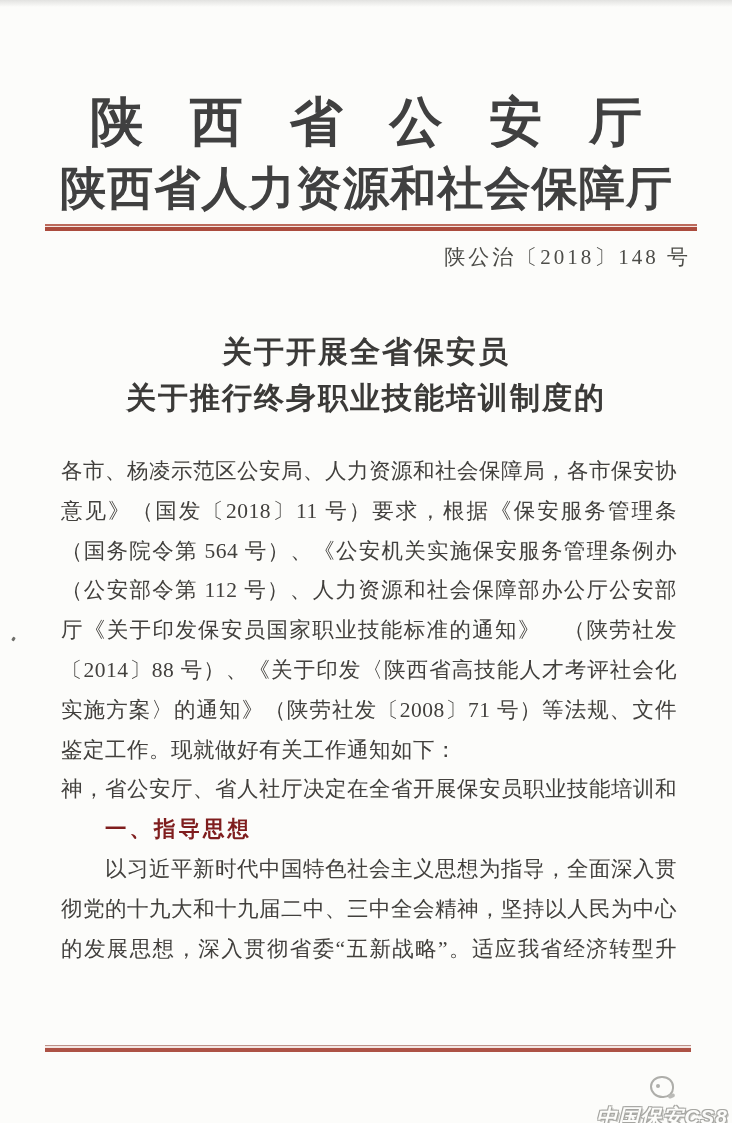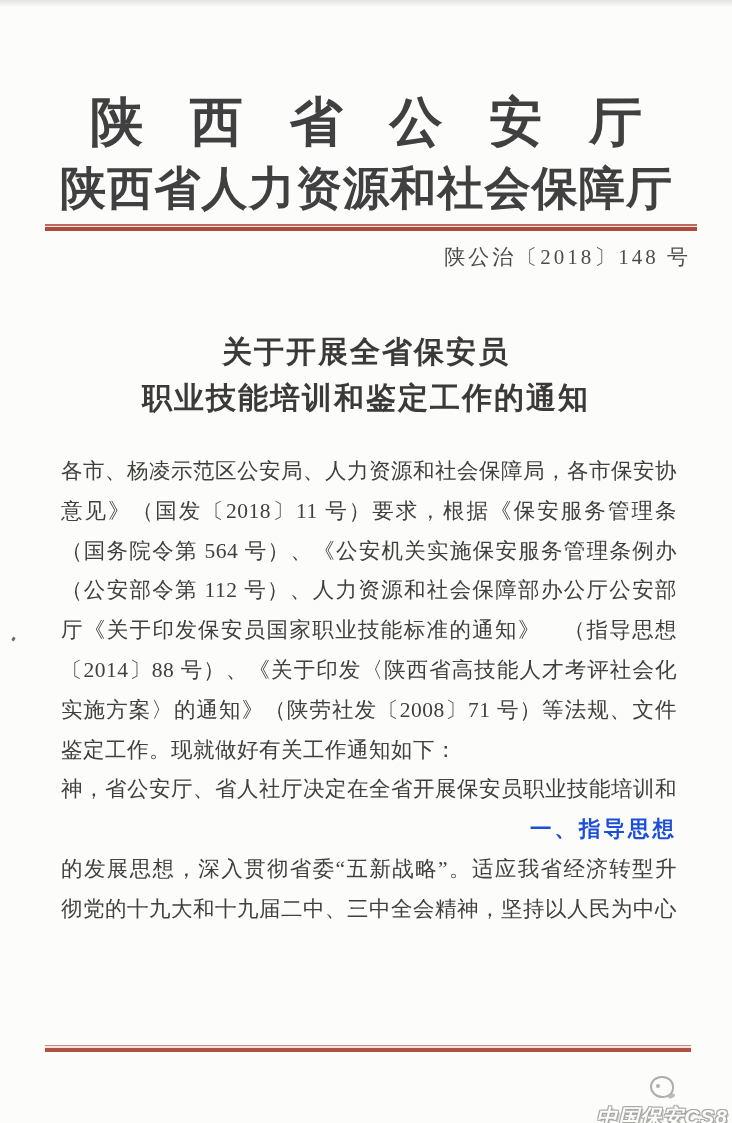--- a/index.html
+++ b/index.html
@@ -51,21 +51,21 @@
     font-size:21.5px;color:#42403d;letter-spacing:0.5px;
   }
   .doc-body .line{
     height:39.8px;line-height:39.8px;
     overflow:hidden;
   }
   .doc-body .line.justify{text-align:justify;text-align-last:justify;}
   .doc-body .line.indent{text-indent:44px;}
   .doc-body .line.bold{
     font-family:"Liberation Sans","DejaVu Sans",sans-serif;
-    font-weight:bold;color:#1d4ed8;letter-spacing:3px;text-align:right;
+    font-weight:bold;color:#7f1d1d;letter-spacing:3px;
   }
   .watermark{
     position:absolute;top:1076px;right:4px;
     display:flex;align-items:center;gap:5px;
     opacity:0.9;
     flex-direction:column;
   }
   .wm-icon{
     position:relative;display:inline-block;
     width:24px;height:22px;
@@ -103,36 +103,37 @@
     <div class="agency-line1">陕西省公安厅</div>
     <div class="agency-line2">陕西省人力资源和社会保障厅</div>
   </div>
 
   <div class="red-rule top"></div>
 
   <div class="doc-number">陕公治〔2018〕148 号</div>
 
   <div class="doc-title">
     <div>关于开展全省保安员</div>
-    <div>职业技能培训和鉴定工作的通知</div>
+    <div>关于推行终身职业技能培训制度的</div>
   </div>
 
   <div class="doc-body" id="body-lines">
       <div class="line justify">各市、杨凌示范区公安局、人力资源和社会保障局，各市保安协</div>
       <div class="line justify">意见》（国发〔2018〕11 号）要求，根据《保安服务管理条例》</div>
       <div class="line justify">（国务院令第 564 号）、《公安机关实施保安服务管理条例办法》</div>
       <div class="line justify">（公安部令第 112 号）、人力资源和社会保障部办公厅公安部办公</div>
-      <div class="line justify">厅《关于印发保安员国家职业技能标准的通知》　（指导思想</div>
+      <div class="line justify">厅《关于印发保安员国家职业技能标准的通知》　（陕劳社发</div>
       <div class="line justify">〔2014〕88 号）、《关于印发〈陕西省高技能人才考评社会化管理</div>
       <div class="line justify">实施方案〉的通知》（陕劳社发〔2008〕71 号）等法规、文件精</div>
       <div class="line">鉴定工作。现就做好有关工作通知如下：</div>
       <div class="line justify">神，省公安厅、省人社厅决定在全省开展保安员职业技能培训和</div>
       <div class="line indent bold">一、指导思想</div>
+      <div class="line indent justify">以习近平新时代中国特色社会主义思想为指导，全面深入贯</div>
+      <div class="line justify">彻党的十九大和十九届二中、三中全会精神，坚持以人民为中心</div>
       <div class="line justify">的发展思想，深入贯彻省委“五新战略”。适应我省经济转型升</div>
-      <div class="line justify">彻党的十九大和十九届二中、三中全会精神，坚持以人民为中心</div>
     </div>
 
   <div class="speck"></div>
 
   <div class="red-rule bottom"></div>
 
   <div class="watermark">
     <span class="wm-icon"></span>
     <span class="wm-text">中国保安CS8</span>
   </div>

